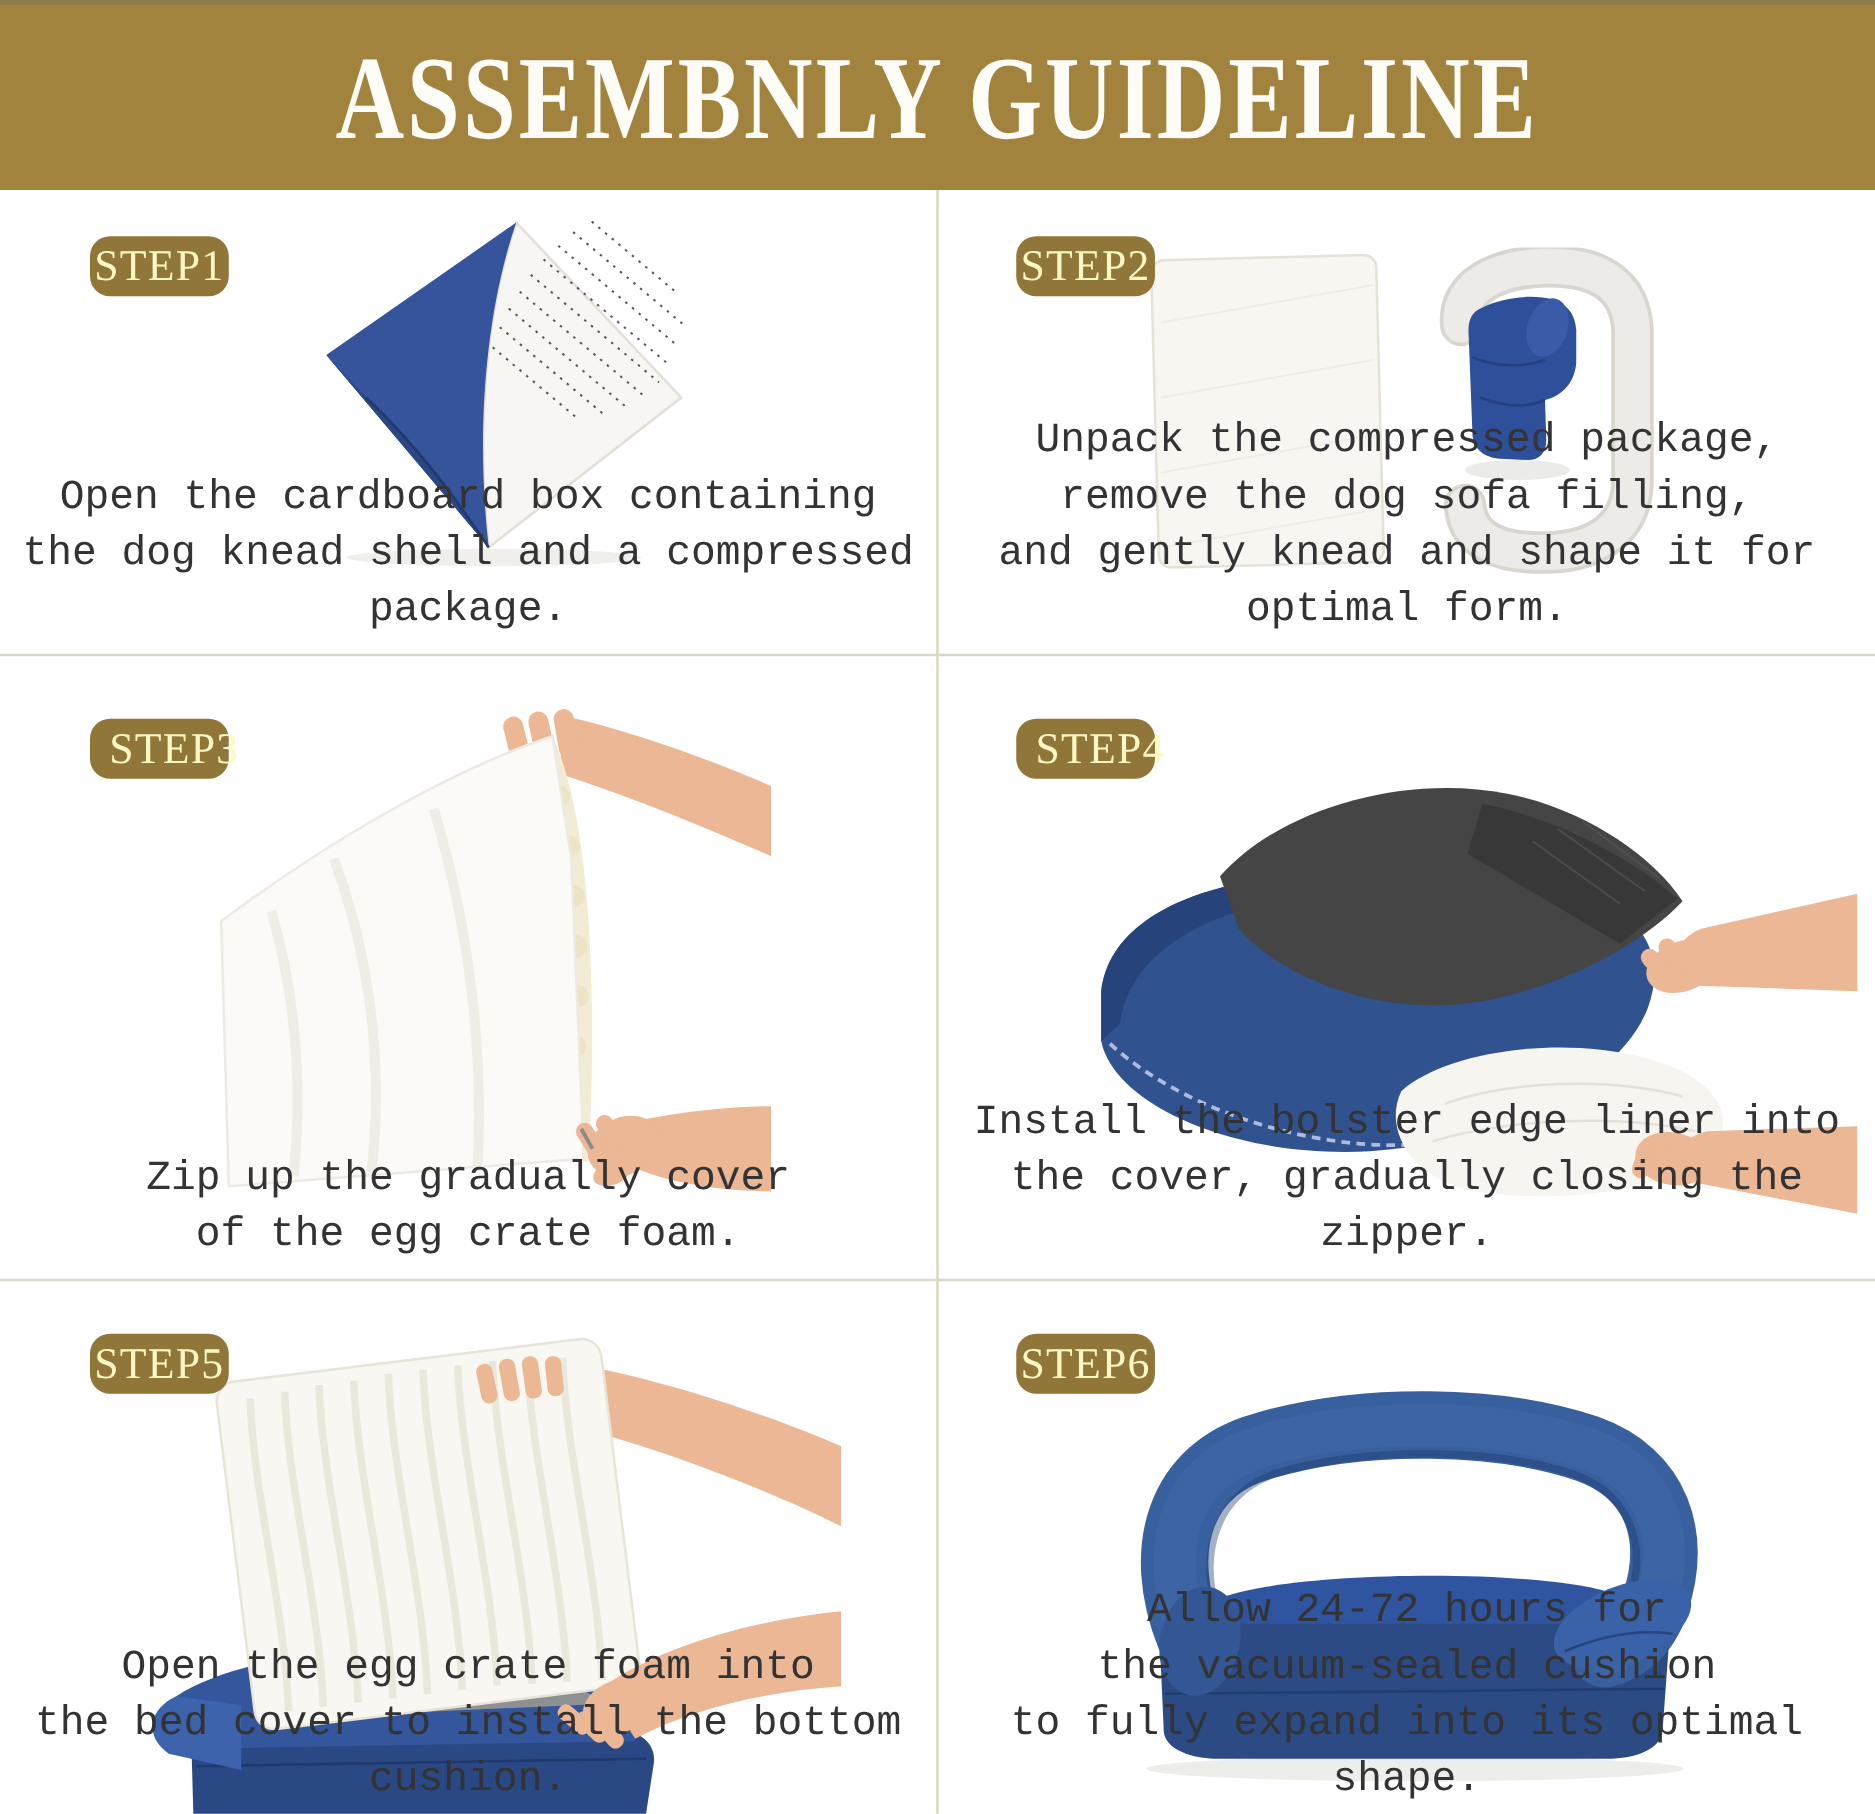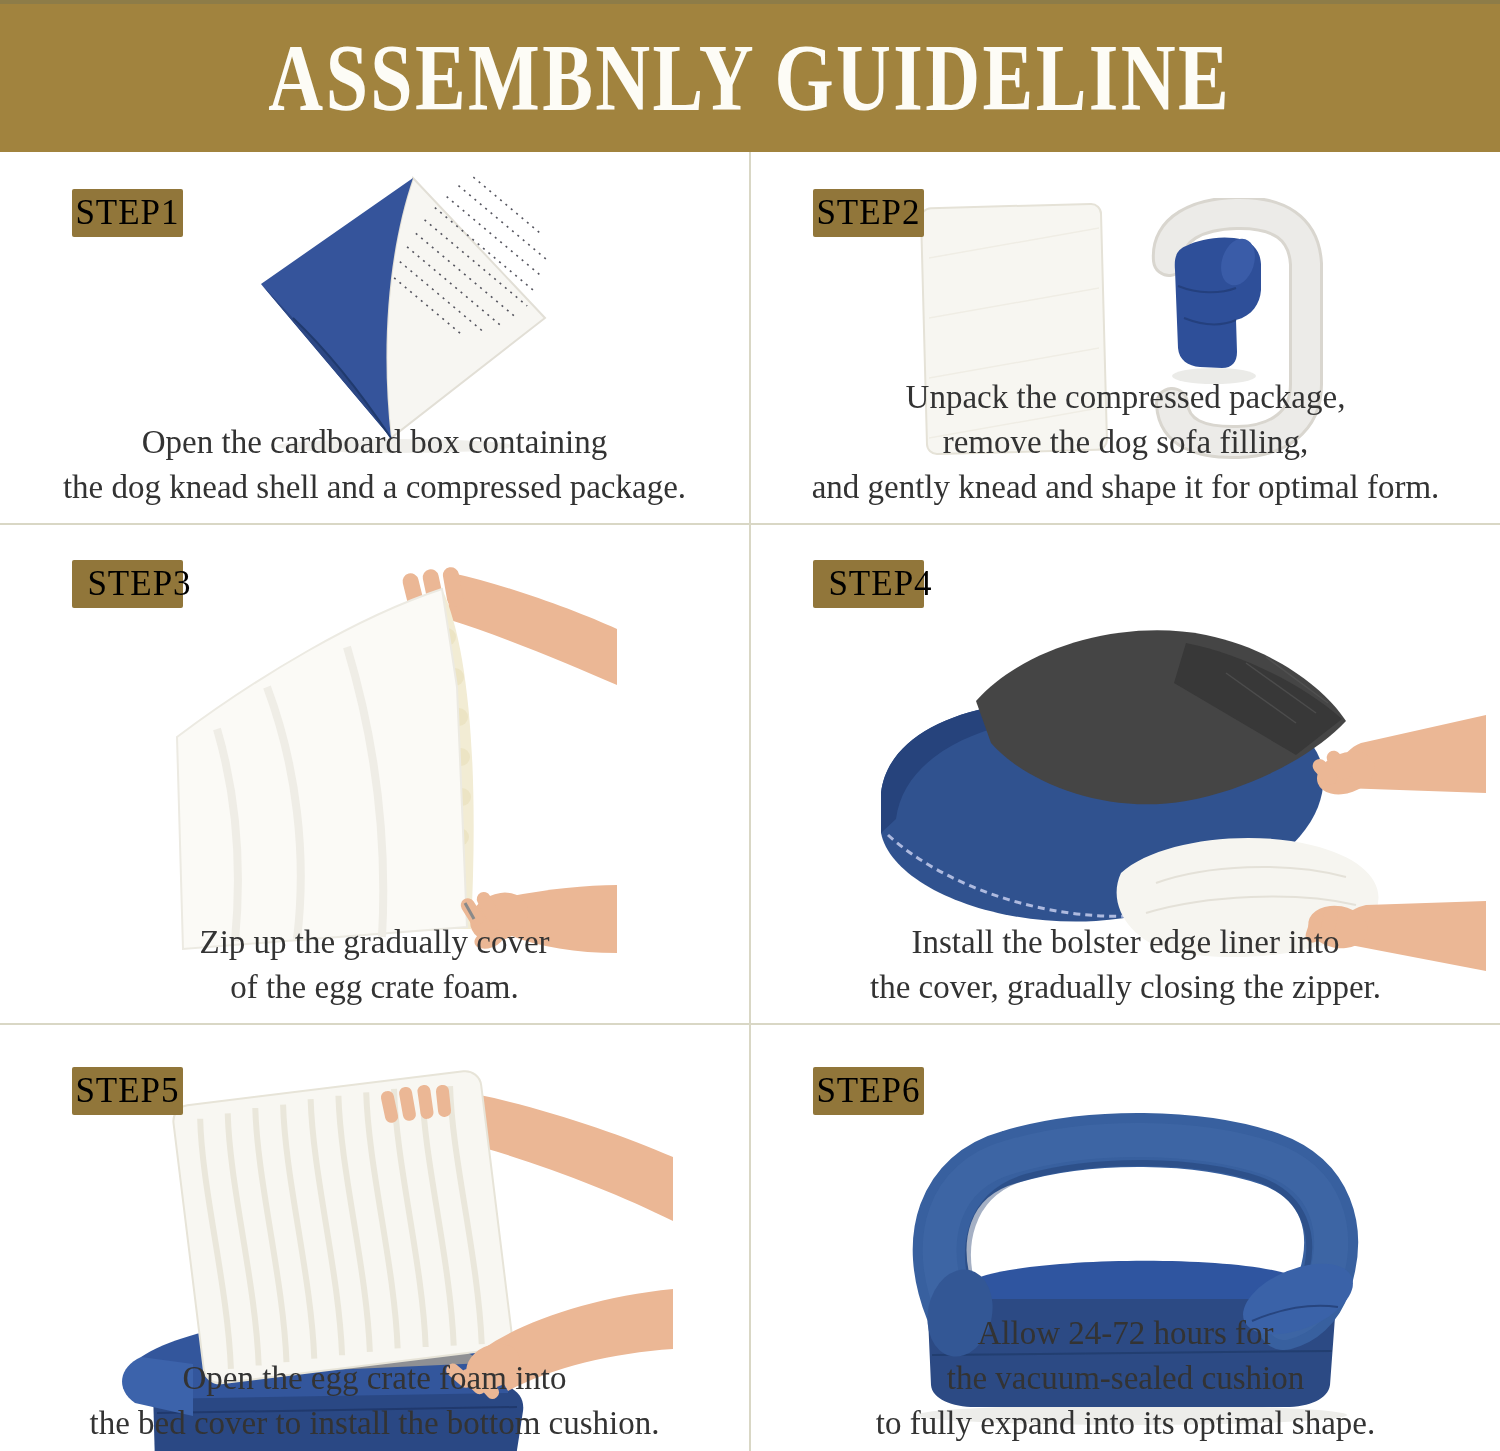--- a/index.html
+++ b/index.html
@@ -15,30 +15,30 @@
     white-space:nowrap; transform:scaleX(0.80); transform-origin:center;
   }
 
   
   .grid{ display:grid; grid-template-columns:751px 749px; grid-template-rows:373px 500px 434px; }
   .cell{ position:relative; }
   .cell.c1{ border-right:2px solid #d9d7c5; }
   .cell.r1, .cell.r2{ border-bottom:2px solid #d9d7c5; }
 
   .badge{
-    position:absolute; width:111px; height:48px; background:#91763a; border-radius:2px;
+    position:absolute; width:111px; height:48px; background:#91763a; border-radius:16px;
     display:flex; align-items:center; justify-content:center;
-    color:#000000; font-size:35px; letter-spacing:1px; z-index:3;
+    color:#fef9c3; font-size:35px; letter-spacing:1px; z-index:3;
   }
   .c1 .badge{ left:72px; } .c2 .badge{ left:62px; }
-  .r1 .badge{ top:37px; } .r2 .badge{ top:35px;padding-left:24px; } .r3 .badge{ top:42px; }
+  .r1 .badge{ top:37px; } .r2 .badge{ top:50px;padding-left:24px; } .r3 .badge{ top:42px; }
 
   .caption{
     position:absolute; left:0; right:0; bottom:13px; z-index:2;
-    text-align:center; color:#333333; font-size:33px; line-height:45px;
+    text-align:center; color:#333333; font-size:33px; line-height:45px;font-family:Liberation Mono, monospace;
   }
 
   .photo{ position:absolute; left:50%; z-index:1; }
   .photo svg{ width:100%; height:100%; display:block; }
   .p1{ top:14px;  width:340px; height:292px; margin-left:-152px; }
   .p2{ top:46px;  width:540px; height:262px; margin-left:-272px; }
   .p3{ top:42px;  width:470px; height:400px; margin-left:-228px; }
   .p4{ top:58px;  width:660px; height:390px; margin-left:-300px; }
   .p5{ top:36px;  width:620px; height:450px; margin-left:-322px; }
   .p6{ top:52px;  width:540px; height:350px; margin-left:-266px; }

